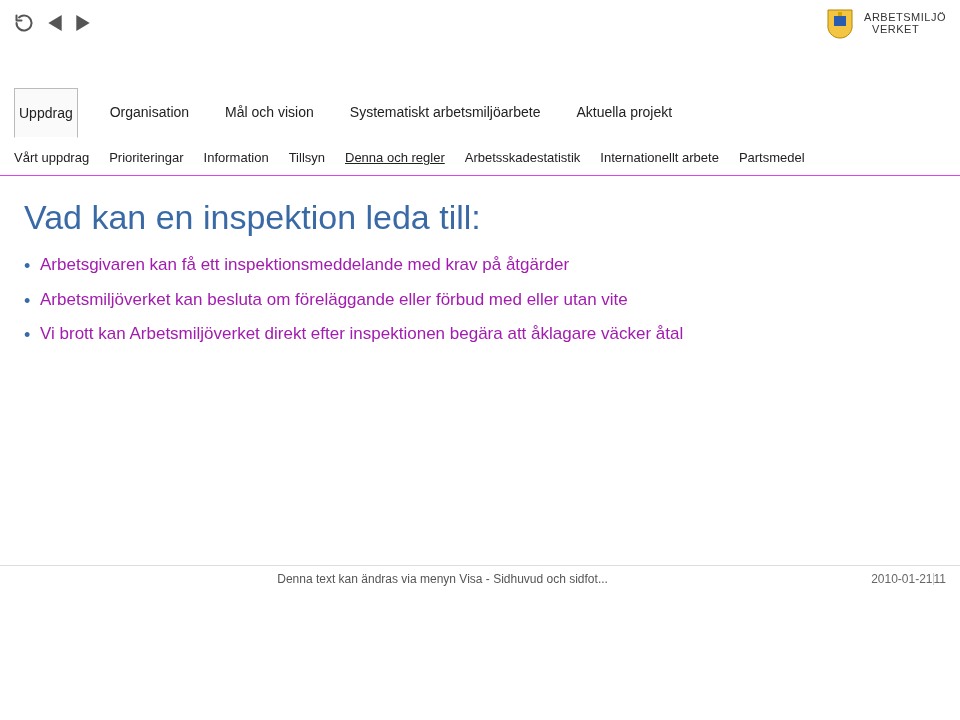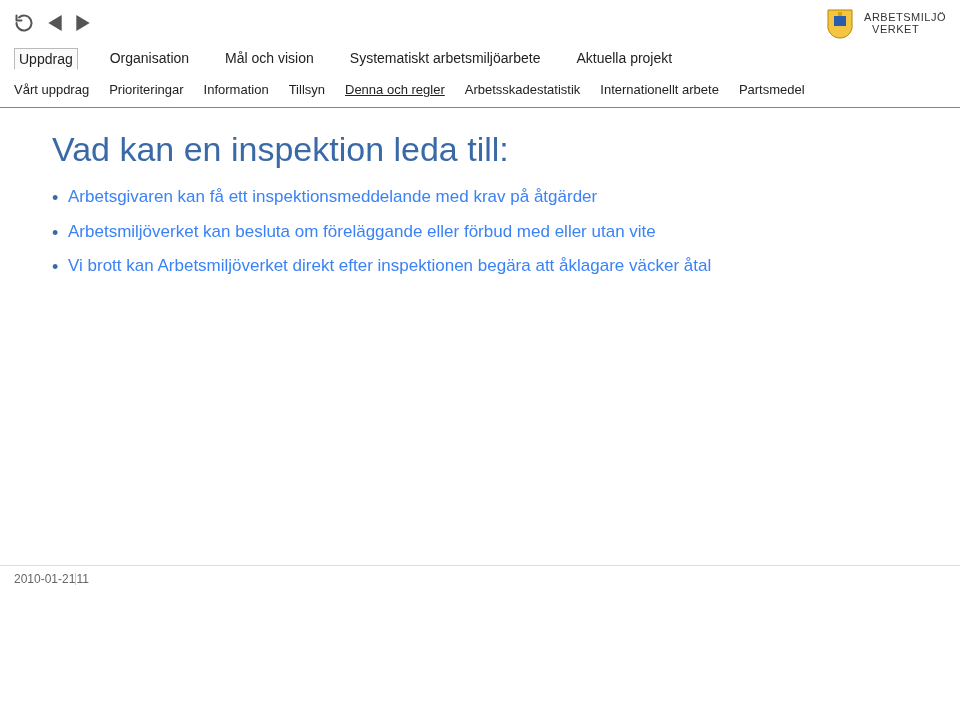--- a/index.html
+++ b/index.html
@@ -8,31 +8,31 @@
   .topbar { display: flex; align-items: center; gap: 16px; padding: 6px 14px 8px 14px; }
   .nav-icons { display: flex; align-items: center; gap: 14px; }
   .nav-icons svg { display: block; }
   .logo { margin-left: auto; display: flex; align-items: center; gap: 10px; font-size: 12px; color: #333; }
   .logo .emblem { width: 28px; height: 34px; }
   .logo .logo-text { line-height: 1.1; letter-spacing: 0.5px; font-size: 11px; font-weight: 400; color: #333; }
   .logo .logo-text .l1 { display:block; }
   .logo .logo-text .l2 { display:block;margin-left:8px; }
 
   .tabs1 { display: flex; gap: 28px; padding: 0 14px 8px 14px; font-size: 14px; color: #222; }
-  .tabs1 .tab { padding: 2px 4px; cursor: pointer; }
+  .tabs1 .tab { padding: 16px 4px; cursor: pointer; margin-top: 40px; }
   .tabs1 .tab.active { border: 1px solid #bbb; border-bottom: 1px solid #fff; background: #fafafa; }
 
   .tabs2 { display: flex; gap: 20px; padding: 4px 14px 10px 14px; font-size: 13px; color: #222; border-bottom: 1px solid #d946ef; }
   .tabs2 .tab { cursor: pointer; }
   .tabs2 .tab.underline { text-decoration: underline; }
 
-  .content { flex: 1; padding: 22px 18px 0 52px; }
+  .content { flex: 1; padding: 22px 18px 0 24px; }
   .content h1 { color: #3a6aa6; font-weight: 400; font-size: 34px; margin-bottom: 16px; }
   ul.bullets { list-style: none; padding: 0; margin: 0 0 0 0; max-width: 820px; }
-  ul.bullets li { position: relative; padding-left: 16px; font-size: 17px; line-height: 1.45; margin-bottom: 10px; color: #3b82f6; }
+  ul.bullets li { position: relative; padding-left: 16px; font-size: 17px; line-height: 1.45; margin-bottom: 10px; color: #a21caf; }
   ul.bullets li::before { content: "•"; position: absolute; left: 0; top: 0; color: #3a6aa6; font-size: 18px; line-height: 1.45; }
   ul.bullets li .wrap { display: block; }
 
   .footer { border-top: 1px solid #ddd; display: flex; align-items: center; padding: 6px 14px; font-size: 12px; color: #555; }
   .footer .note { text-align: center; flex: 1; }
   .footer .meta { display: flex; align-items: center; color: #666; }
   .footer .divider { width: 1px; height: 12px; background: #ccc; display: inline-block; }
 </style>
 </head>
 <body>
@@ -100,20 +100,21 @@
         <li>
           <span class="wrap">Arbetsmiljöverket kan besluta om föreläggande eller förbud med eller utan vite</span>
         </li>
         <li>
           <span class="wrap">Vi brott kan Arbetsmiljöverket direkt efter inspektionen begära att åklagare väcker åtal</span>
         </li>
       </ul>
   </div>
 
   <div class="footer">
+    <div class="note">Denna text kan ändras via menyn Visa - Sidhuvud och sidfot...</div>
     <div class="meta">
       <span>2010-01-21</span>
       <span class="divider"></span>
       <span>11</span>
     </div>
   </div>
 
 </div>
 
 </body></html>

